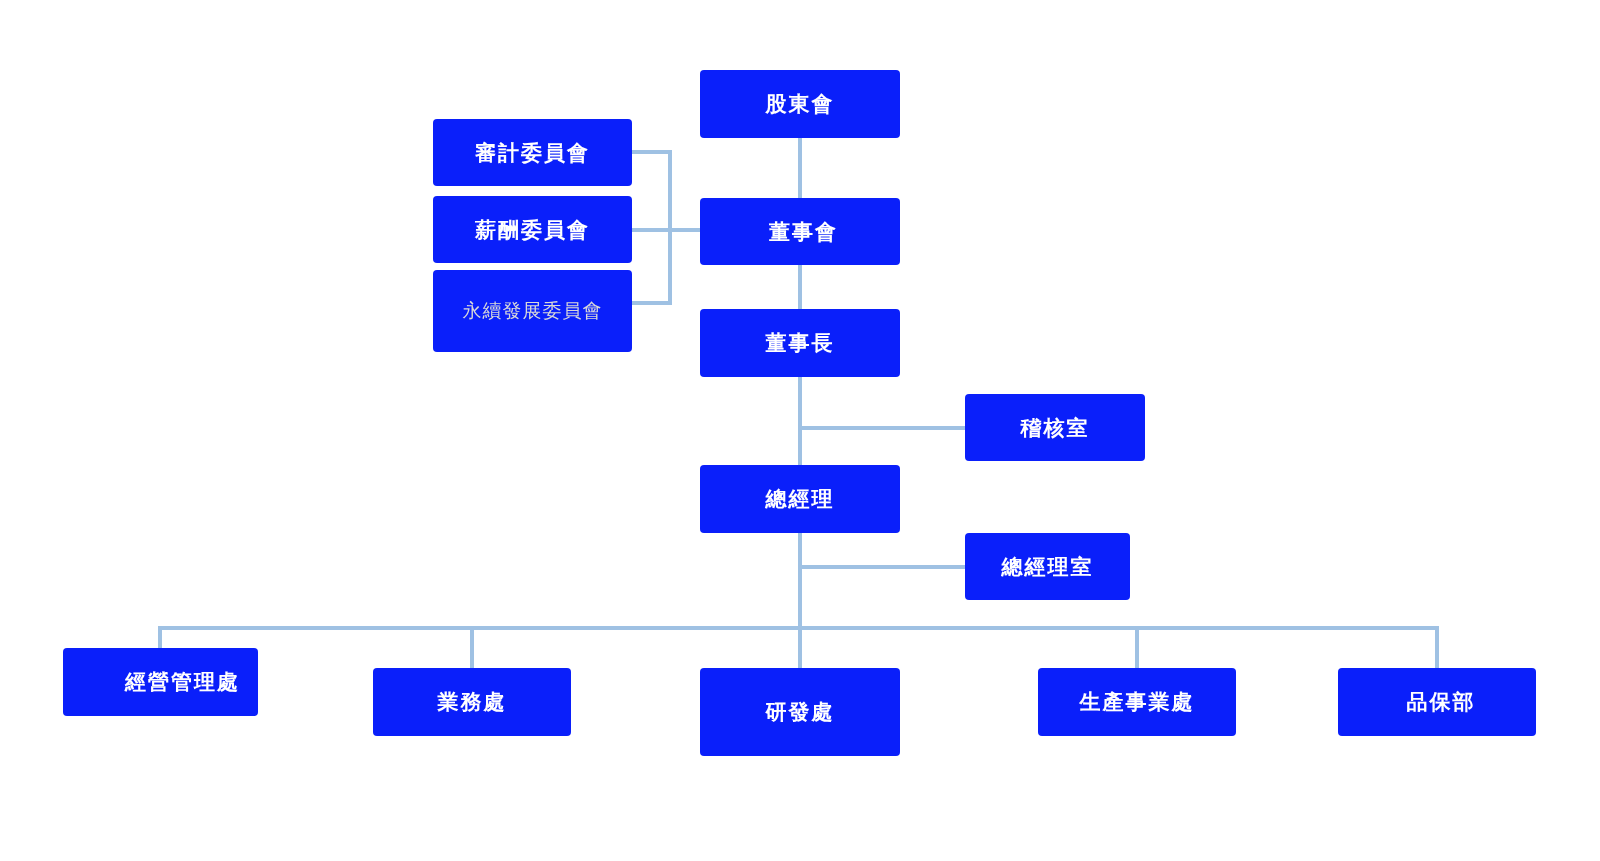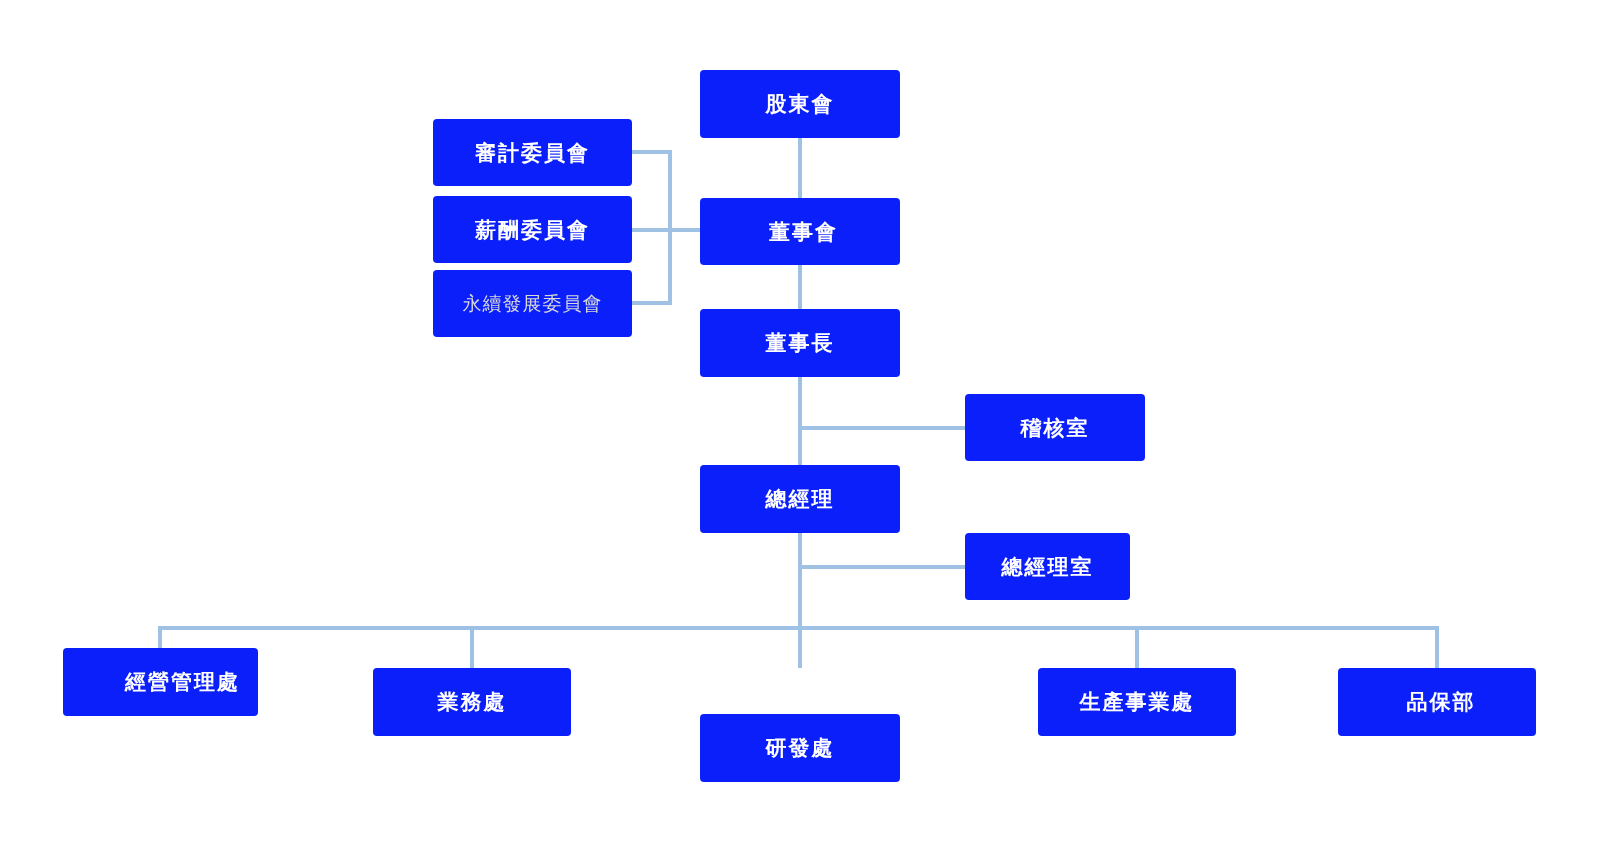--- a/index.html
+++ b/index.html
@@ -69,21 +69,21 @@
   </div>
 
   <div class="node" style="left:433px; top:119px; width:199px; height:67px;">
     <span>審計委員會</span>
   </div>
 
   <div class="node" style="left:433px; top:196px; width:199px; height:67px;">
     <span>薪酬委員會</span>
   </div>
 
-  <div class="node dim" style="left:433px; top:270px; width:199px; height:67px; font-size:19px; letter-spacing:1px;">
+  <div class="node dim" style="left:433px; top:270px; width:199px; height:82px; font-size:19px; letter-spacing:1px;">
     <span>永續發展委員會</span>
   </div>
 
   <div class="node" style="left:700px; top:198px; width:200px; height:67px;padding-left:7px;">
     <span>董事會</span>
   </div>
 
   <div class="node" style="left:700px; top:309px; width:200px; height:68px;">
     <span>董事長</span>
   </div>
@@ -101,21 +101,21 @@
   </div>
 
   <div class="node" style="left:63px; top:648px; width:195px; height:68px;padding-left:44px;">
     <span>經營管理處</span>
   </div>
 
   <div class="node" style="left:373px; top:668px; width:198px; height:68px;justify-content:center;">
     <span>業務處</span>
   </div>
 
-  <div class="node" style="left:700px; top:668px; width:200px; height:68px;margin-top:46px;">
+  <div class="node" style="left:700px; top:668px; width:200px; height:88px;">
     <span>研發處</span>
   </div>
 
   <div class="node" style="left:1038px; top:668px; width:198px; height:68px;">
     <span>生產事業處</span>
   </div>
 
   <div class="node" style="left:1338px; top:668px; width:198px; height:68px;padding-left:8px;">
     <span>品保部</span>
   </div>

